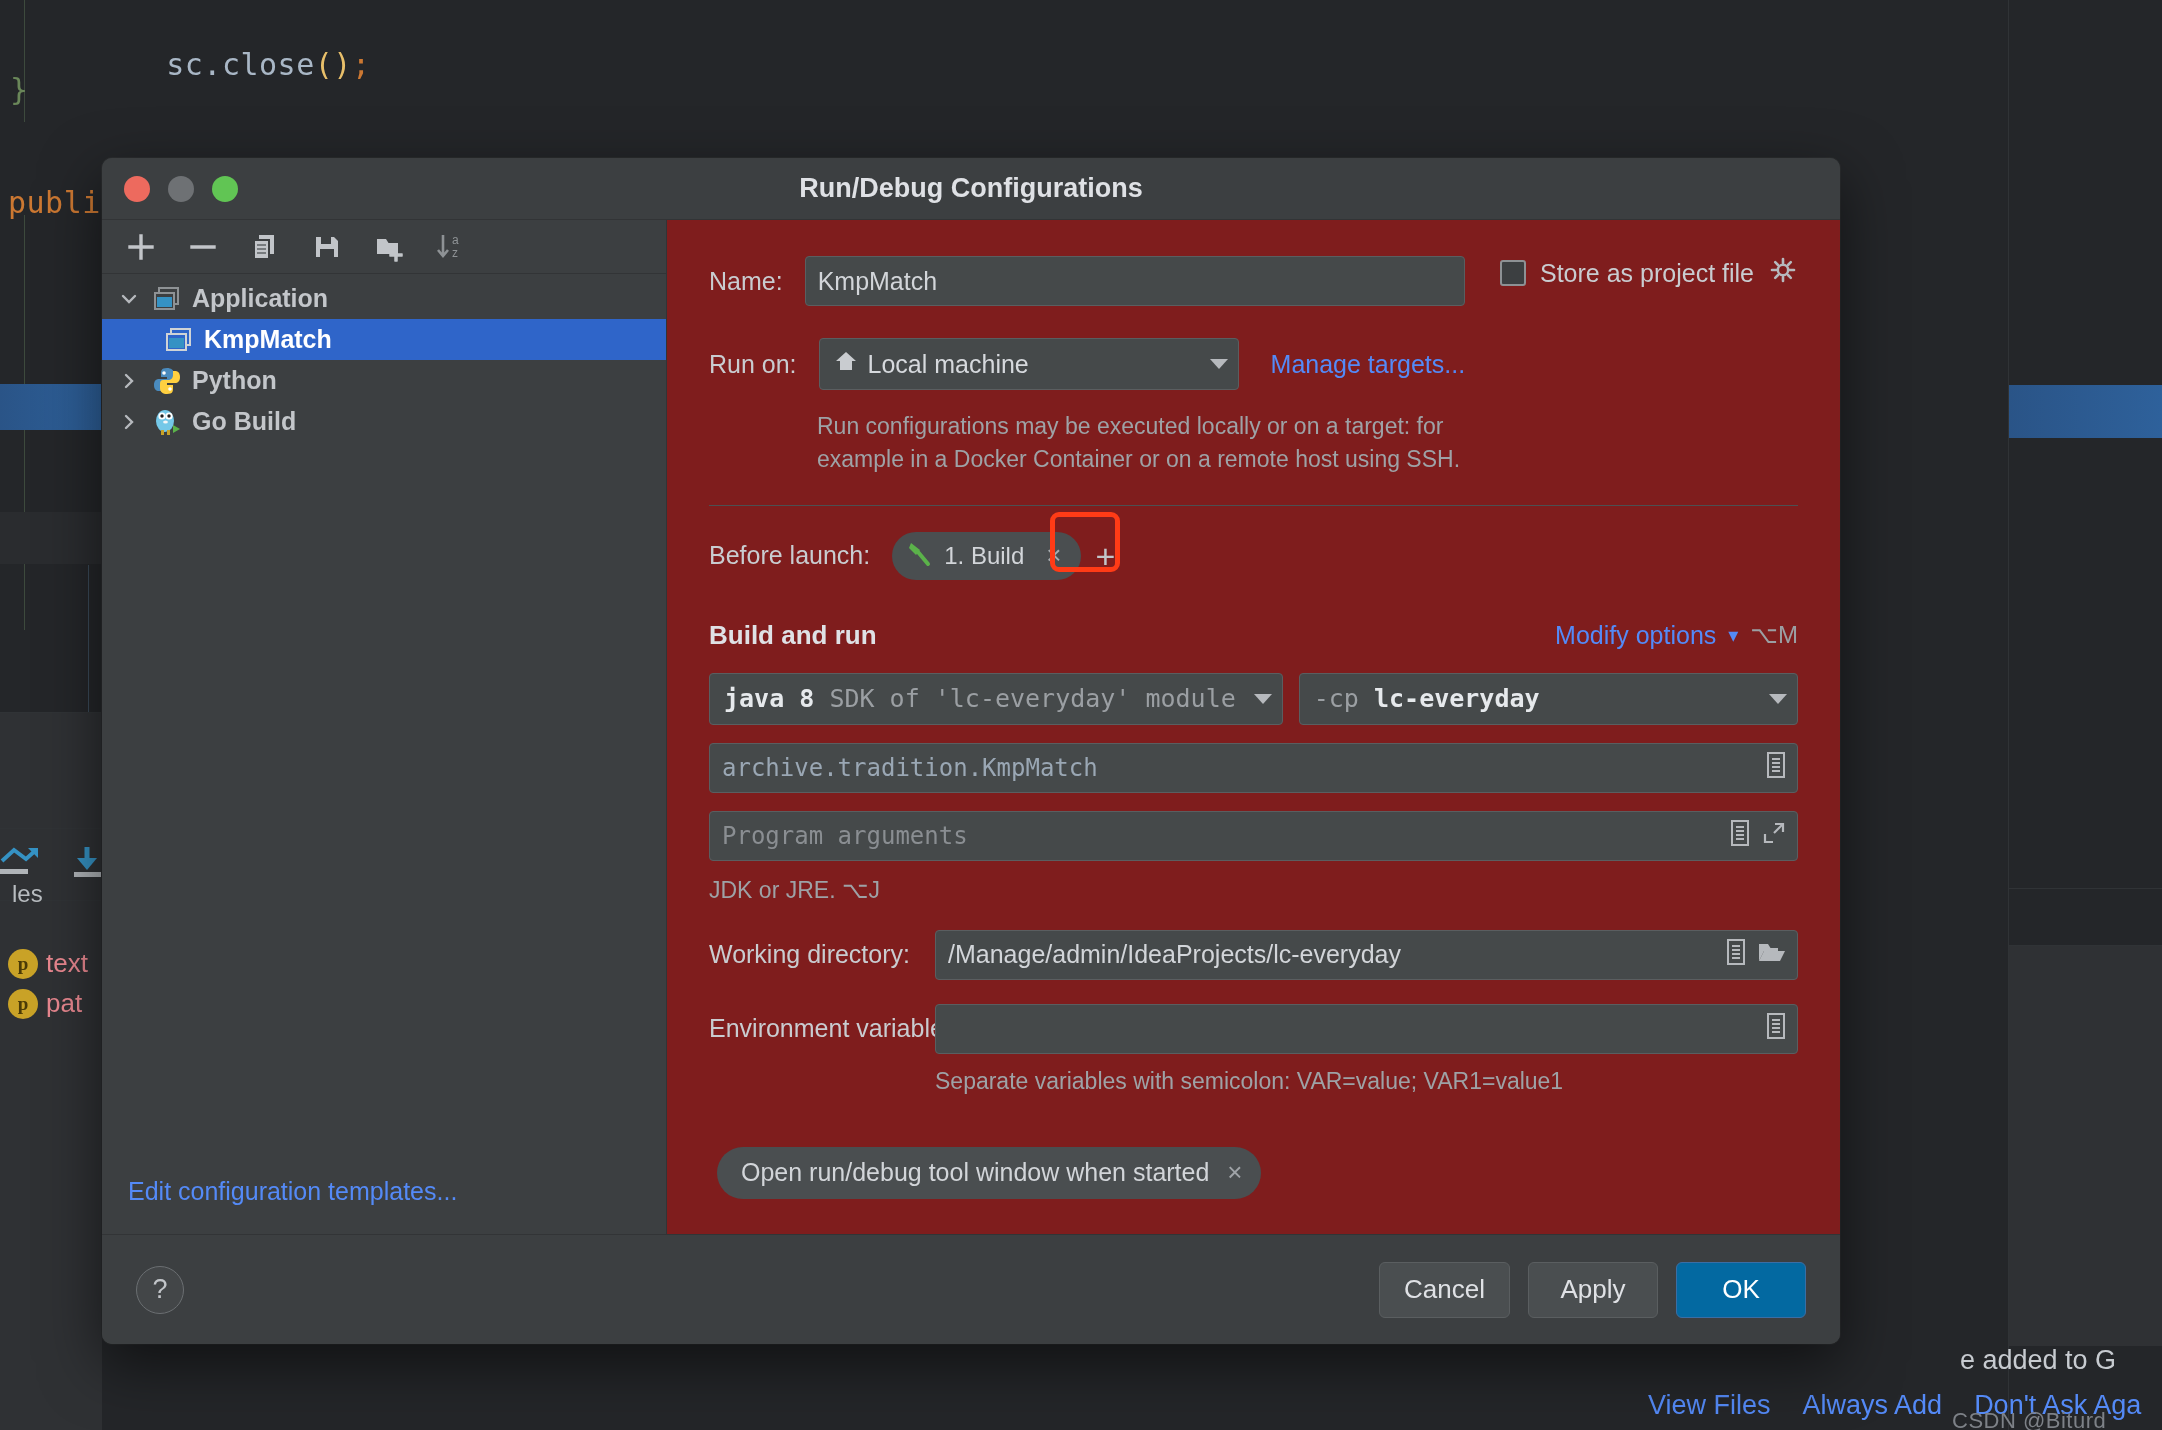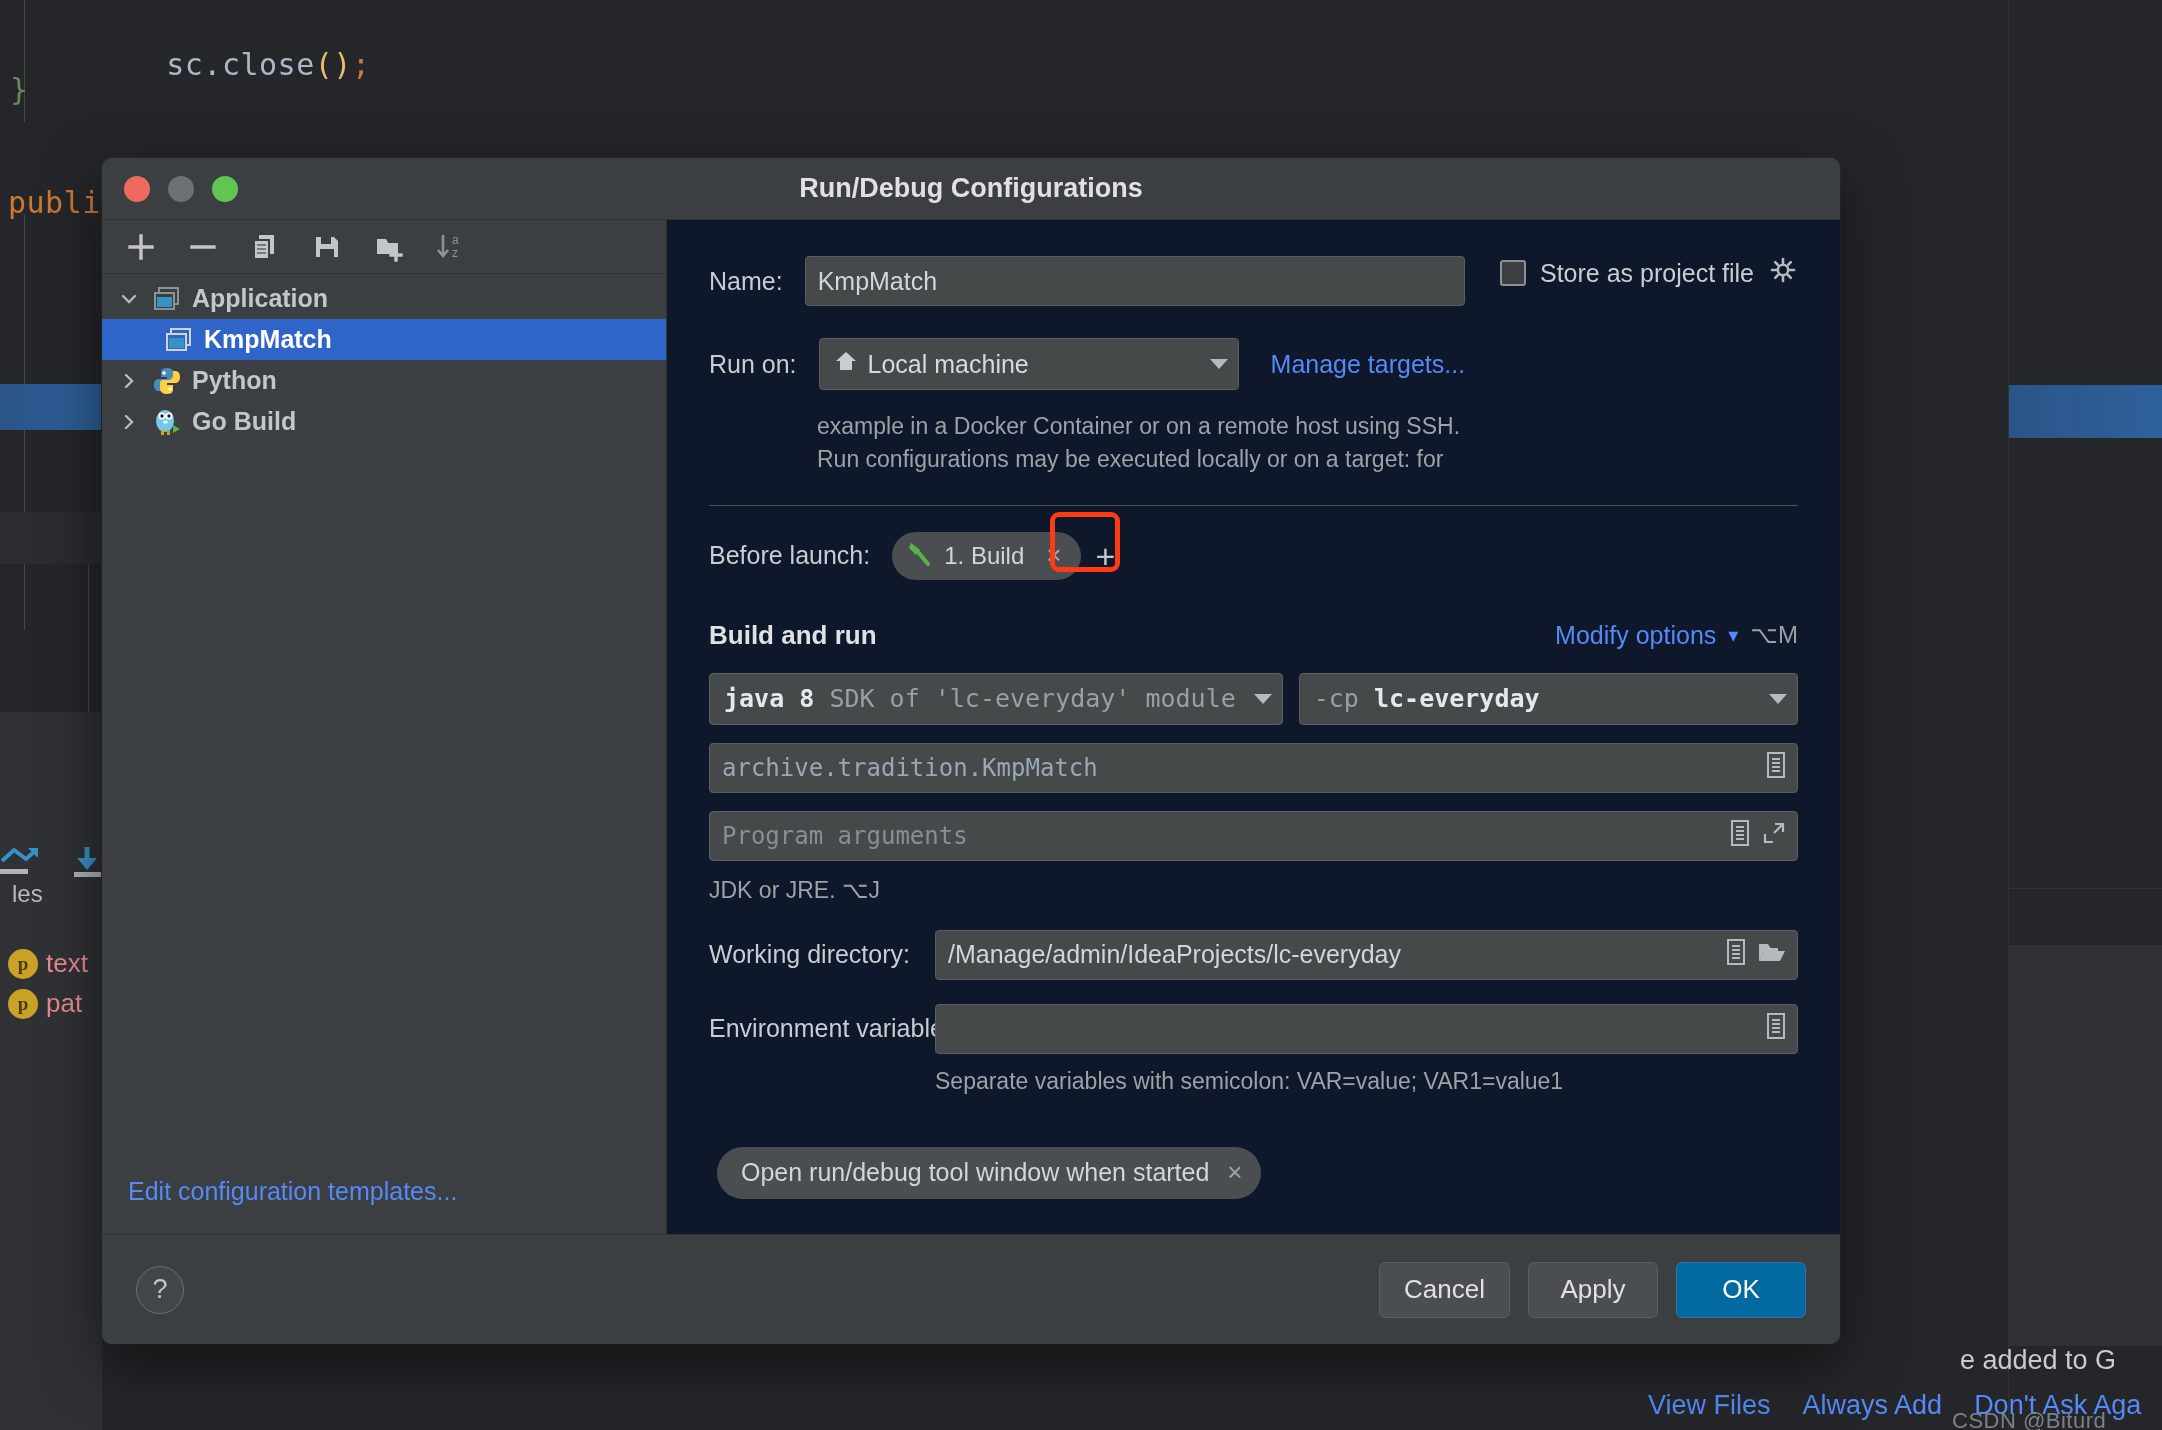--- a/index.html
+++ b/index.html
@@ -133,21 +133,21 @@
   .node-icon { width: 30px; height: 30px; display: flex; align-items: center; justify-content: center; }
 
   .edit-tpl {
     position: absolute; left: 26px; bottom: 28px;
     color: #548af7; font-size: 25px; white-space: nowrap;
   }
 
   
   .right-pane {
     flex: 1; min-width: 0;
-    background: #0f172a;
+    background: #7f1d1d;
     padding: 36px 42px 0 42px;
     position: relative;
     overflow: hidden;
   }
 
   .row { display: flex; align-items: center; }
   .lbl { color: #c9ccd0; font-size: 25px; white-space: nowrap; }
 
   .field {
     background: #45494a;
@@ -508,22 +508,22 @@
                   <path d="M12 3 L22 12 L18 12 L18 21 L6 21 L6 12 L2 12 Z" fill="#c9ccd0"></path>
                 </svg>
             </span>
             <span class="cval">Local machine</span>
             <span class="caret"></span>
           </div>
           <span class="link manage">Manage targets...</span>
         </div>
 
         <div class="hint">
+          <div>Run configurations may be executed locally or on a target: for</div>
           <div>example in a Docker Container or on a remote host using SSH.</div>
-          <div>Run configurations may be executed locally or on a target: for</div>
         </div>
 
         <div class="hr"></div>
 
         <div class="row before-row">
           <span class="lbl">Before launch:</span>
           <div class="chip">
             <span>
               <svg width="28" height="28" viewBox="0 0 28 28">
                   <path d="M5 4 L14 11 L10 16 L3 9 Z" fill="#5bb24a"></path>

